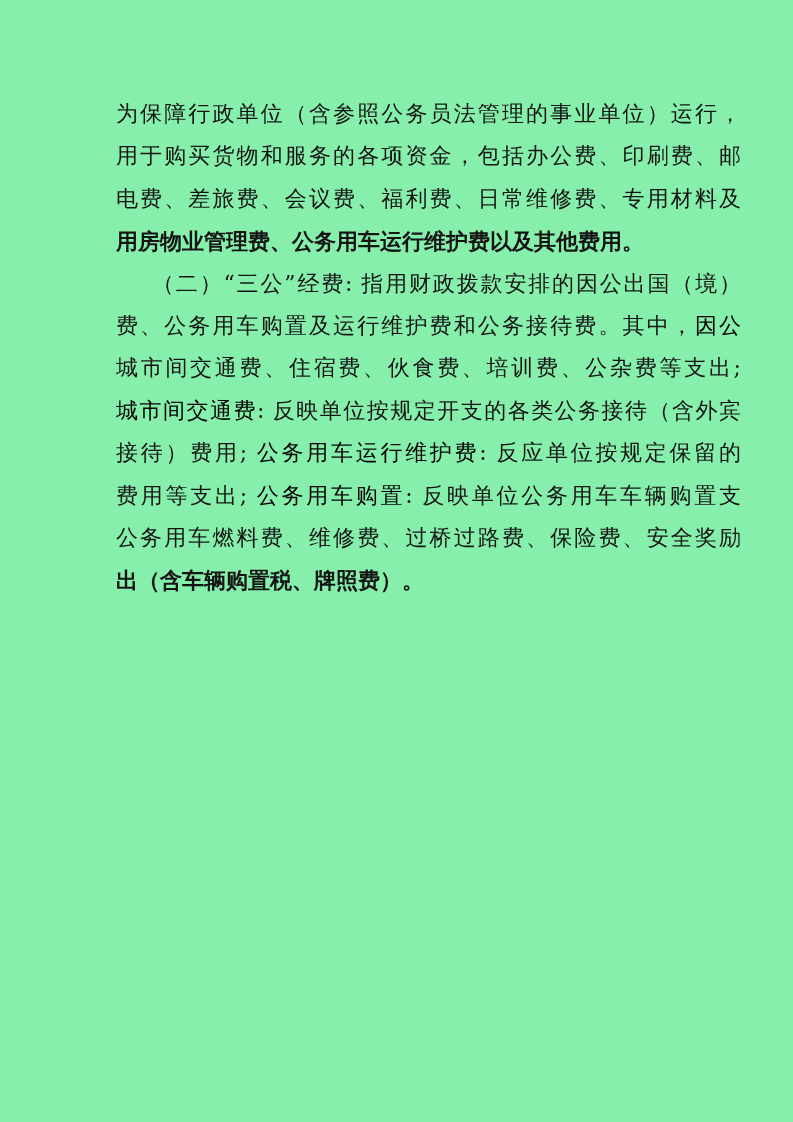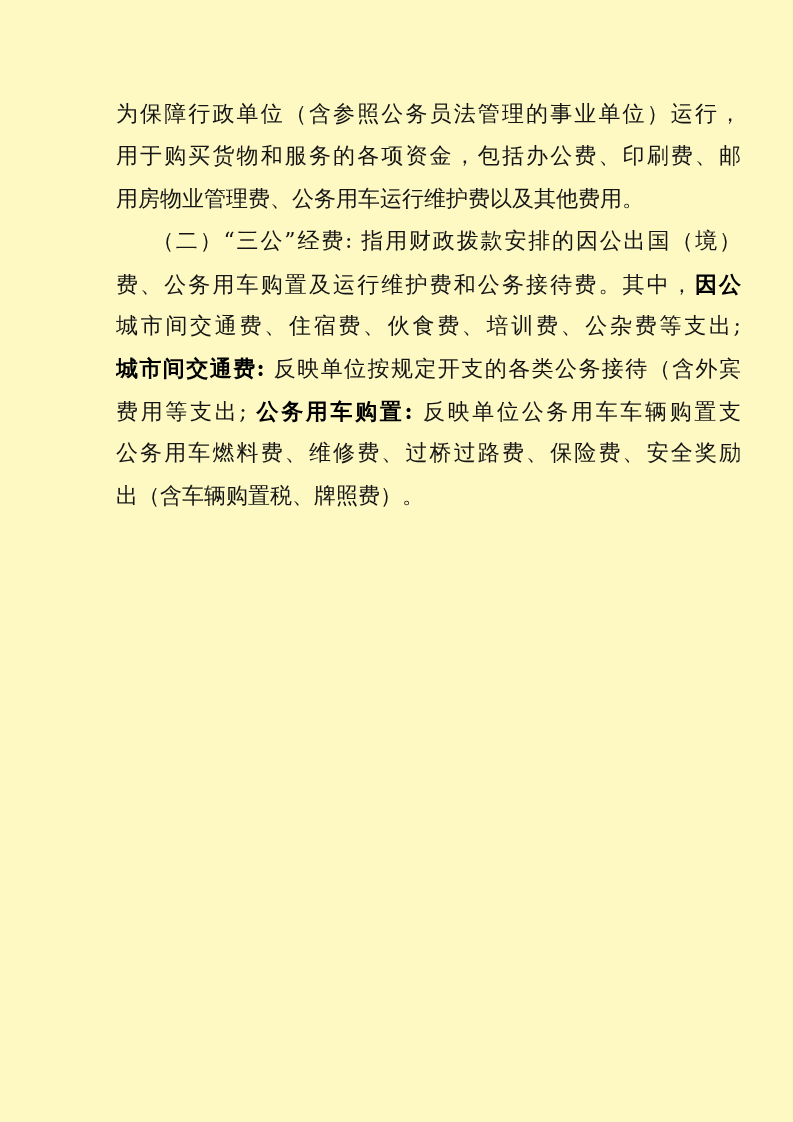--- a/index.html
+++ b/index.html
@@ -4,21 +4,21 @@
 <style>
   html, body {
     margin: 0;
     padding: 0;
     background: #ffffff;
   }
   .page {
     position: relative;
     width: 793px;
     height: 1122px;
-    background: #fef9c3;
+    background: #86efac;
     overflow: hidden;
     font-family: "DejaVu Serif", serif;
     color: #141414;
   }
   .doc-body {
     position: absolute;
     left: 116px;
     top: 93px;
     width: 625px;
   }
@@ -29,45 +29,48 @@
     height: 42.4px;
     text-align: justify;
     text-align-last: justify;
     text-justify: inter-character;
     white-space: normal;
     overflow: hidden;
   }
   .ln.end {
     text-align: center;
     text-align-last: left;
+    font-weight: bold;
   }
   .ln.indent {
     text-indent: 36px;
   }
   .ln b {
-    font-weight: 700;
+    font-weight: 400;
     color: #000000;
   }
 </style>
 </head>
 <body>
 
 <div class="page">
   <div class="doc-body">
 
     <div class="para">
       <div class="ln"><span>为保障行政单位（含参照公务员法管理的事业单位）运行，</span></div>
       <div class="ln"><span>用于购买货物和服务的各项资金，包括办公费、印刷费、邮</span></div>
+      <div class="ln"><span>电费、差旅费、会议费、福利费、日常维修费、专用材料及</span></div>
       <div class="ln end"><span>用房物业管理费、公务用车运行维护费以及其他费用。</span></div>
     </div>
 
     <div class="para">
       <div class="ln indent"><span>（二）“三公”经费: 指用财政拨款安排的因公出国（境）</span></div>
       <div class="ln"><span>费、公务用车购置及运行维护费和公务接待费。其中，</span><b>因公</b></div>
       <div class="ln"><span>城市间交通费、住宿费、伙食费、培训费、公杂费等支出;</span></div>
       <div class="ln"><b>城市间交通费: </b><span>反映单位按规定开支的各类公务接待（含外宾</span></div>
+      <div class="ln"><span>接待）费用; </span><b>公务用车运行维护费: </b><span>反应单位按规定保留的</span></div>
       <div class="ln"><span>费用等支出; </span><b>公务用车购置: </b><span>反映单位公务用车车辆购置支</span></div>
       <div class="ln"><span>公务用车燃料费、维修费、过桥过路费、保险费、安全奖励</span></div>
       <div class="ln end"><span>出（含车辆购置税、牌照费）。</span></div>
     </div>
 
   </div>
 </div>
 
 </body></html>

